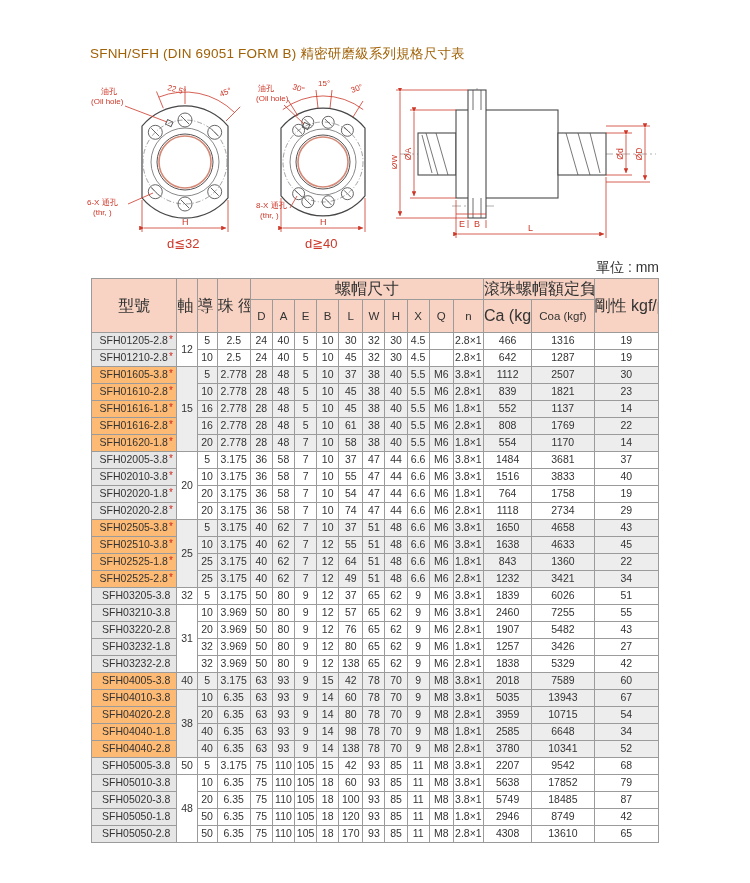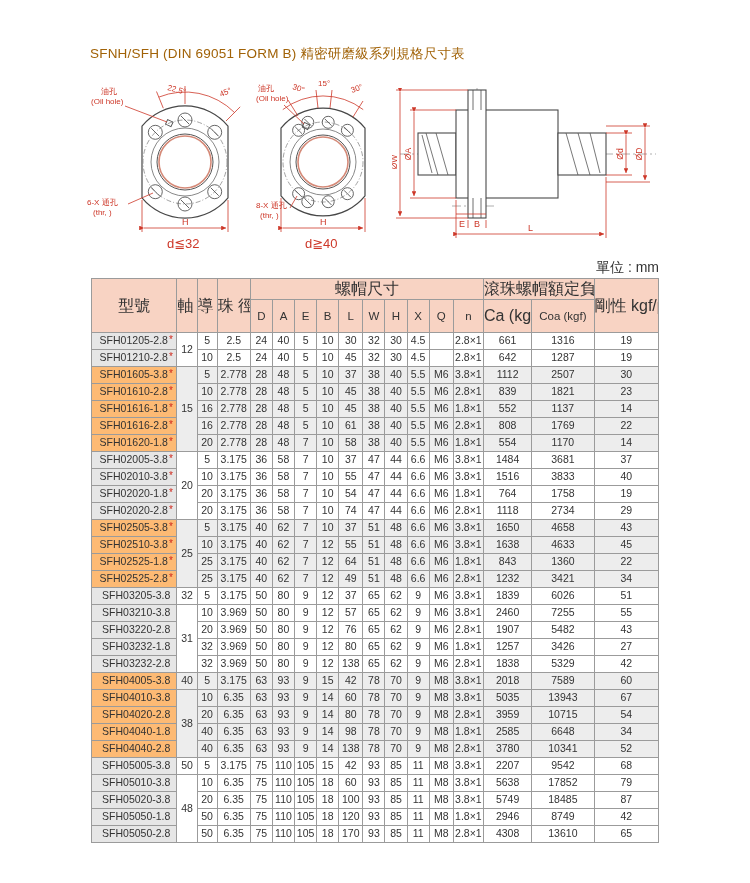--- a/index.html
+++ b/index.html
@@ -268,21 +268,21 @@
           <td>24</td>
           <td>40</td>
           <td>5</td>
           <td>10</td>
           <td>30</td>
           <td>32</td>
           <td>30</td>
           <td>4.5</td>
           <td></td>
           <td>2.8×1</td>
-          <td>661</td>
+          <td>466</td>
           <td>1316</td>
           <td>19</td>
         </tr>
         <tr>
           <td class="model">SFH01210-2.8<span class="star">*</span></td>
           <td>10</td>
           <td>2.5</td>
           <td>24</td>
           <td>40</td>
           <td>5</td>

